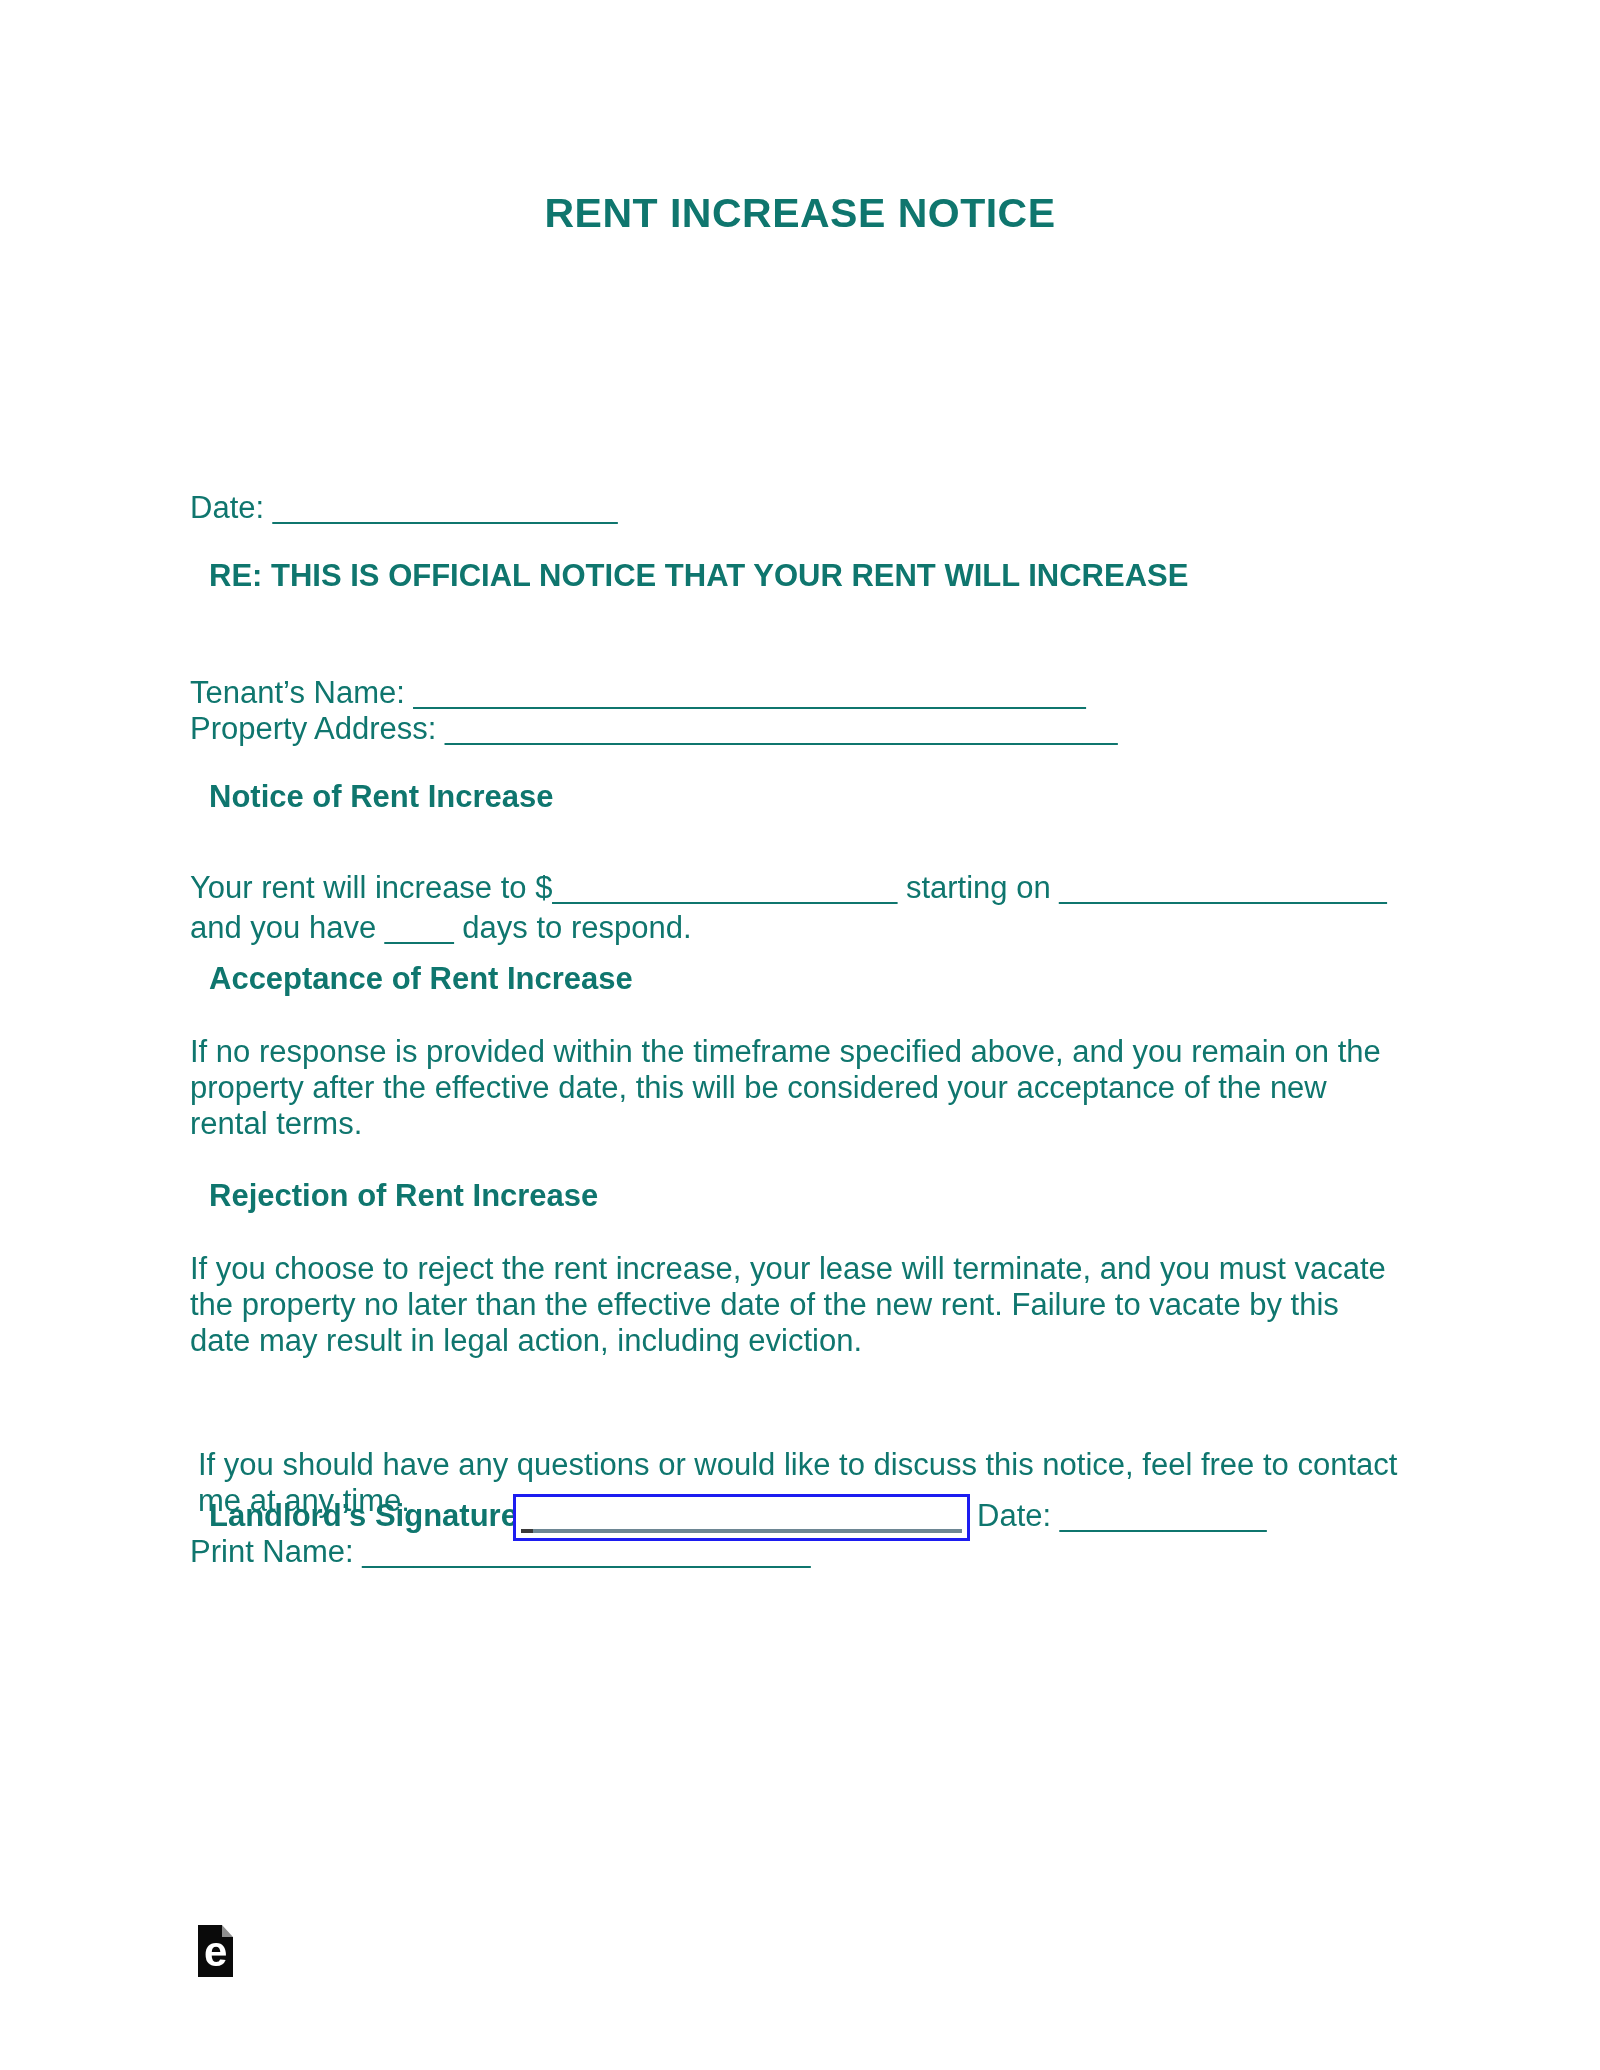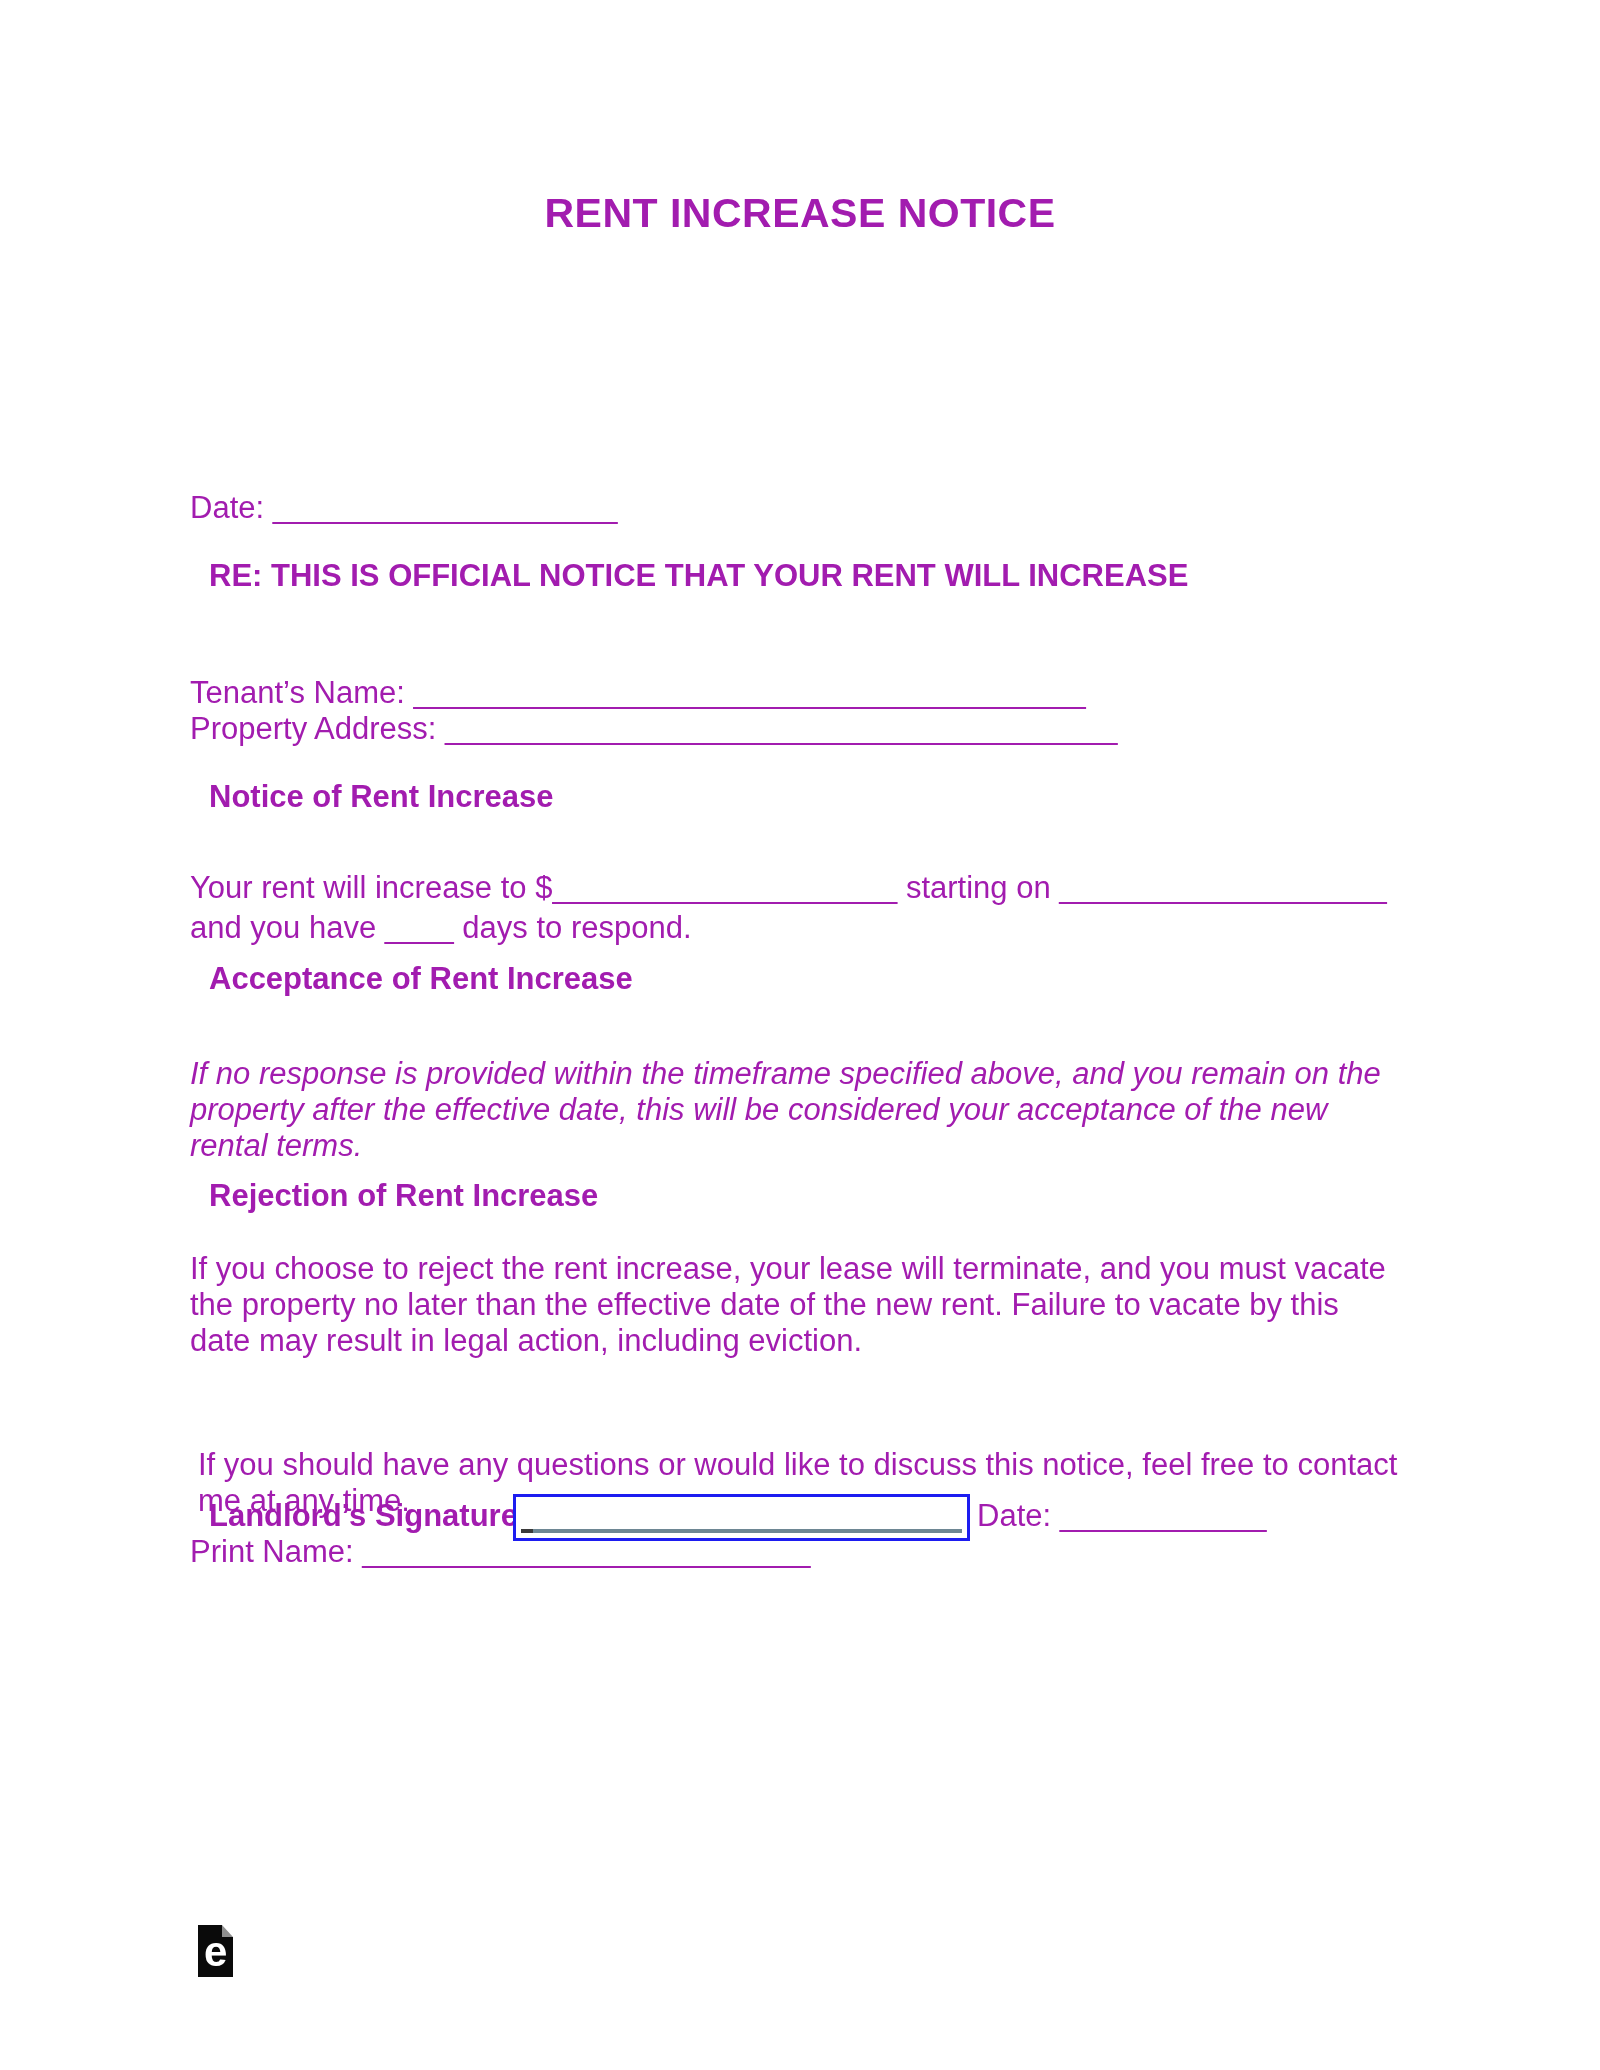--- a/index.html
+++ b/index.html
@@ -3,21 +3,21 @@
 <meta charset="utf-8">
 <style>
   html,body{margin:0;padding:0;background:#ffffff;}
   .page{
     position:relative;
     width:1600px;
     height:2070px;
     background:#ffffff;
     font-family:"Liberation Sans",sans-serif;
     font-size:31px;
-    color:#a21caf;
+    color:#0f766e;
     overflow:hidden;
   }
   .abs{position:absolute;left:190px;}
   .title{
     position:absolute;left:0;right:0;top:190px;
     text-align:center;
     font-size:41px;
     font-weight:bold;
     letter-spacing:0.5px;
   }
@@ -74,21 +74,21 @@
     <div class="row-line">
       <span>Your rent will increase to $</span><span>____________________</span><span> starting on </span><span>___________________</span>
     </div>
     <div class="row-line">
       <span>and you have </span><span>____</span><span> days to respond.</span>
     </div>
   </div>
 
   <div class="abs b" style="top:961px;text-align:right;">Acceptance of Rent Increase</div>
 
-  <div class="abs para" style="top:1056px;font-style:italic;">
+  <div class="abs para" style="top:1034px;">
     <span>If no response is provided within the timeframe specified above, and you remain on the</span>
     <span>property after the effective date, this will be considered your acceptance of the new</span>
     <span>rental terms.</span>
   </div>
 
   <div class="abs b" style="top:1178px;">Rejection of Rent Increase</div>
 
   <div class="abs para" style="top:1251px;">
     <span>If you choose to reject the rent increase, your lease will terminate, and you must vacate</span>
     <span>the property no later than the effective date of the new rent. Failure to vacate by this</span>

